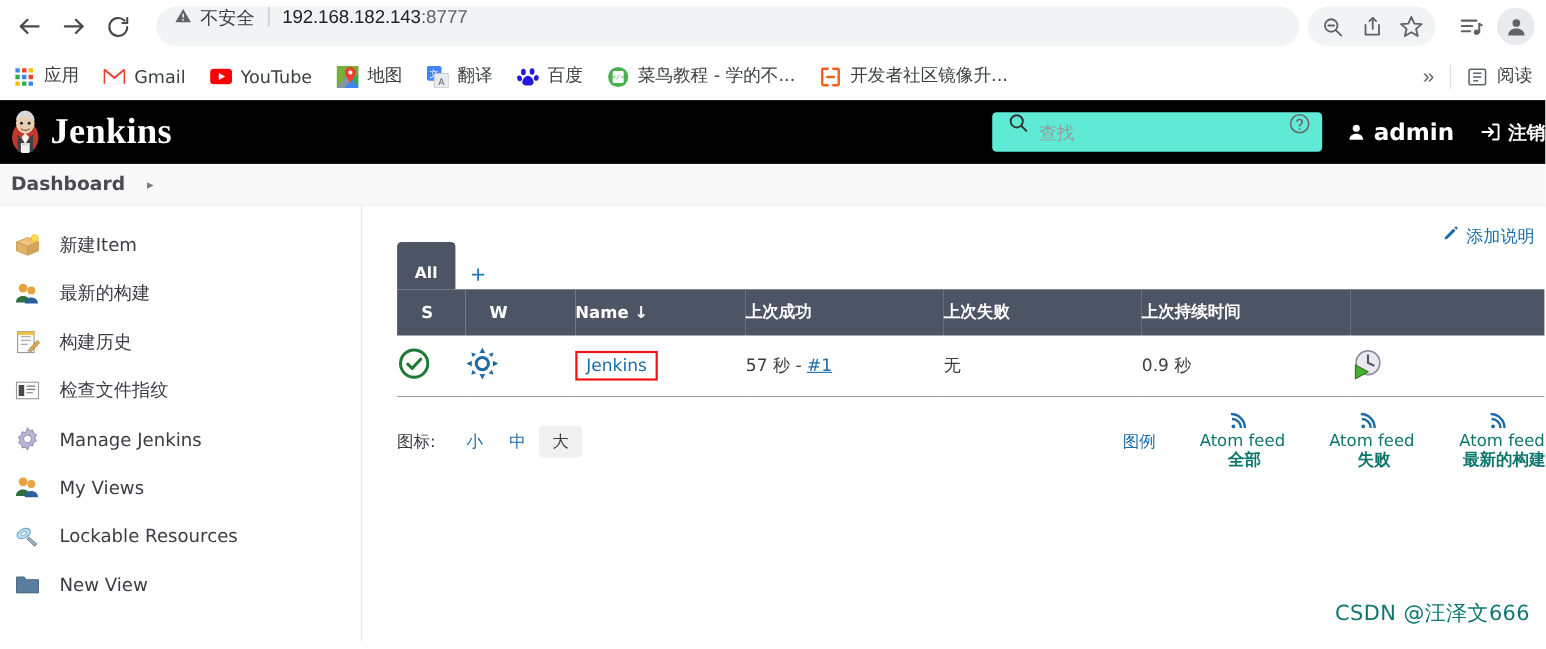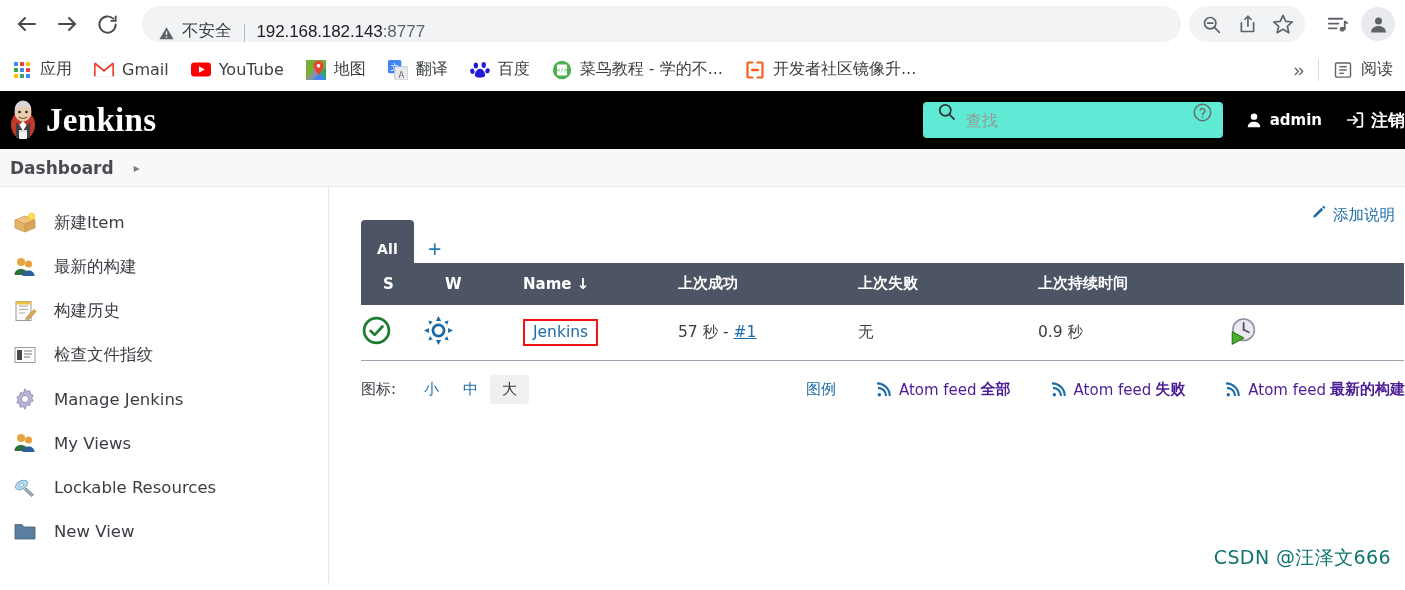--- a/index.html
+++ b/index.html
@@ -28,21 +28,21 @@
     margin-right: 6px;
   }
   .nav-btn svg { display: block; }
 
   .omnibox {
     flex: 1 1 auto;
     height: 36px;
     background: #f1f3f4;
     border-radius: 18px;
     display: flex;
-    align-items: flex-end;
+    align-items: flex-start;
     padding: 0 16px;
     margin: 0 8px 0 12px;
     min-width: 0;
   }
   .warn-icon { margin-right: 7px; display: flex; align-items: center; }
   .warn-text {
     font-size: 16.5px; color: #3c4043;
     white-space: nowrap;
     font-family: "DejaVu Sans", sans-serif;
   }
@@ -157,21 +157,21 @@
   .jk-search input::placeholder { color: #9a9a9a; }
   .jk-help { color: #6b6b6b; display: flex; flex: 0 0 auto; }
 
   .jk-user {
     display: flex; align-items: center;
     color: #ffffff;
     margin-left: 22px;
     flex: 0 0 auto;
   }
   .jk-user .u-ico { margin-right: 7px; display: flex; }
-  .jk-user .u-name { font-size: 15px; font-weight: 700; font-family: "DejaVu Sans", sans-serif; }
+  .jk-user .u-name { font-size: 21px; font-weight: 700; font-family: "DejaVu Sans", sans-serif; }
 
   .jk-logout {
     display: flex; align-items: center;
     color: #ffffff;
     margin-left: 22px;
     flex: 0 0 auto;
     overflow: hidden;
   }
   .jk-logout .lo-ico { margin-right: 5px; display: flex; flex:0 0 auto; }
   .jk-logout .lo-text { font-size: 17px; font-weight: 700; white-space: nowrap; font-family: "DejaVu Sans", sans-serif; }
@@ -322,24 +322,25 @@
     padding: 5px 12px;
     border-radius: 4px;
     font-size: 15px;
   }
   .size-opt.active { color: #3c3c44; background: #f0f0f0; }
 
   .legend-link { color: #1b6ca8; margin-left: auto; margin-right: 0; font-size: 15px; }
   .feeds { display: flex; align-items: center; }
   .feed {
     display: flex; align-items: center;
-    color: #4c1d95;
+    color: #0f766e;
     font-size: 15px;
     margin-left: 40px;
     white-space: nowrap;
+    flex-direction: column;
   }
   .feed .rss { margin-right: 7px; display: flex; flex: 0 0 auto; }
   .feed b { font-weight: 700; margin-left: 4px; }
 
   .watermark {
     position: absolute;
     right: 14px; bottom: 12px;
     color: #0f766e;
     font-size: 19px;
     font-family: "DejaVu Sans", sans-serif;

